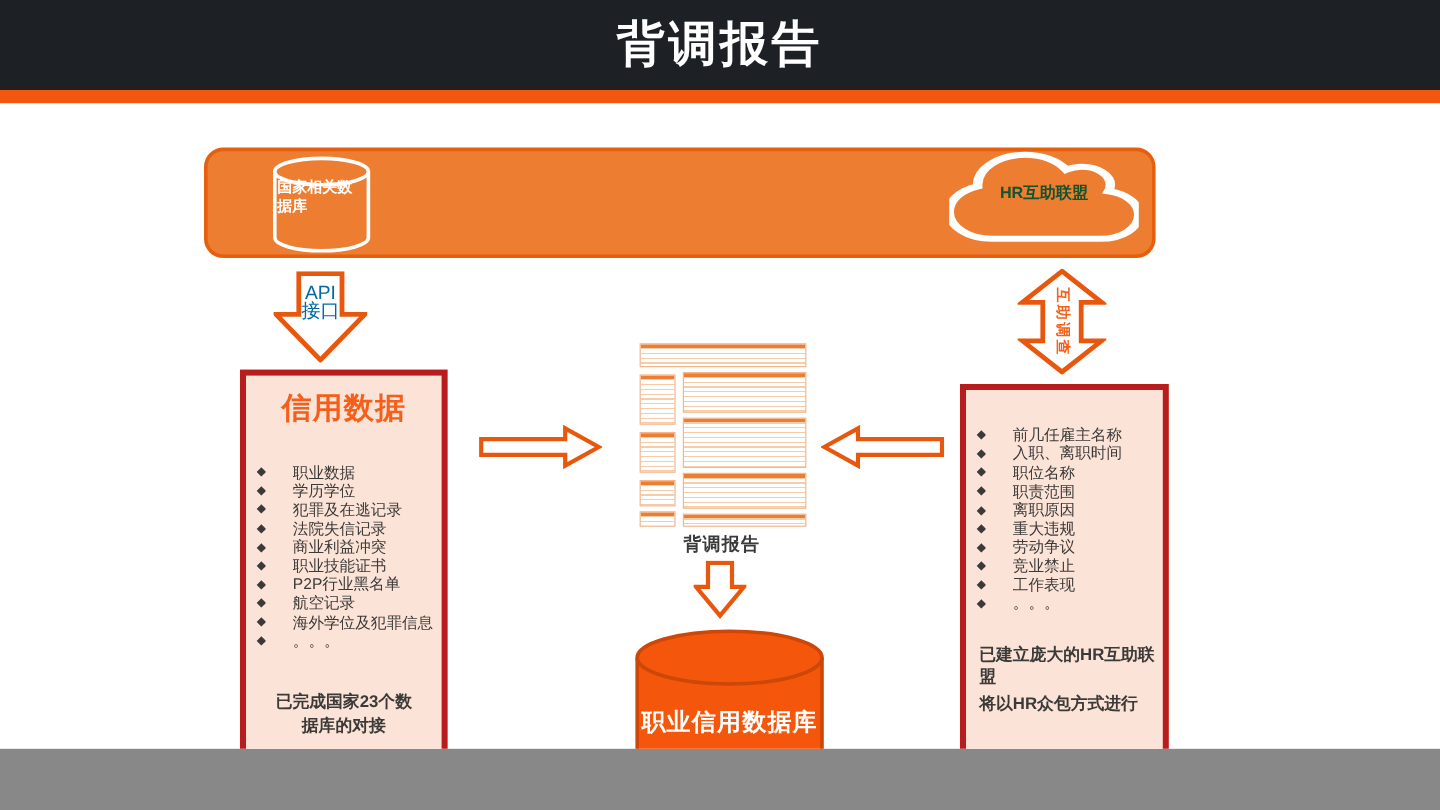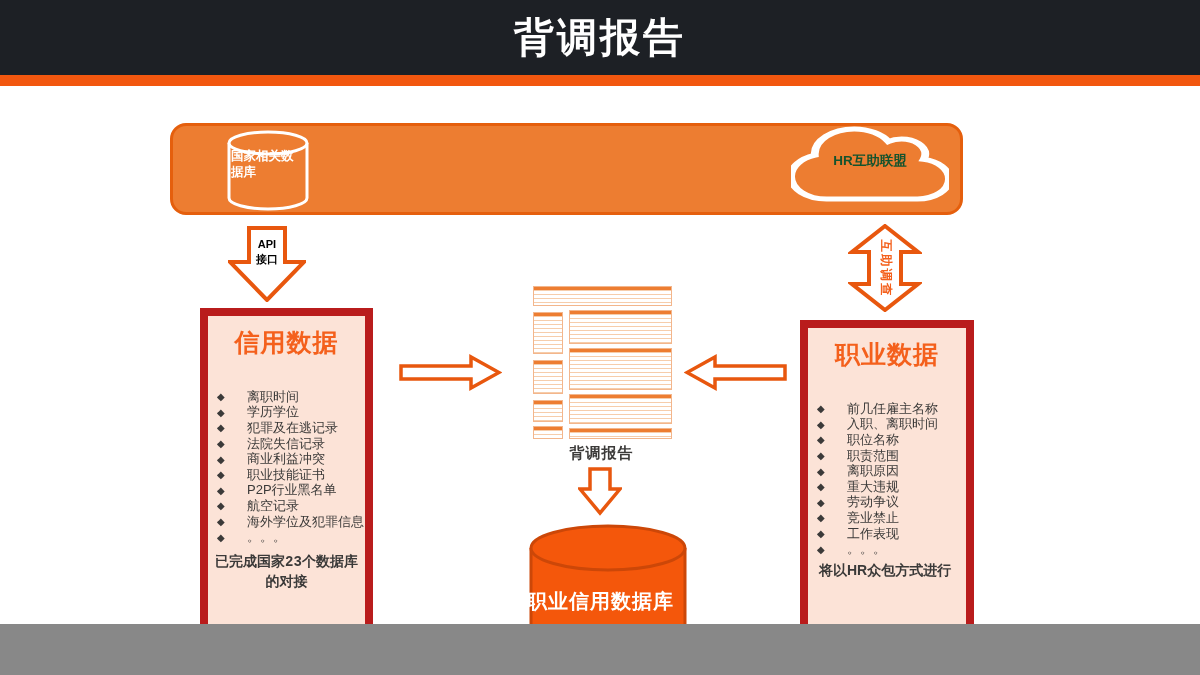--- a/index.html
+++ b/index.html
@@ -15,52 +15,52 @@
   .banner { position:absolute; left:170px; top:123px; width:793px; height:92px; background:#ed7d31; border:3px solid #e55f0d; border-radius:16px; }
 
   .cyl-small { position:absolute; left:226px; top:130px; width:84px; height:82px; }
   .cyl-small-label { position:absolute; left:231px; top:148px; width:74px; text-align:left; color:#ffffff; font-weight:bold; font-size:12.5px; line-height:16px; }
 
   .cloud { position:absolute; left:791px; top:124px; width:158px; height:80px; }
   .cloud-label { position:absolute; left:791px; top:152px; width:158px; text-align:center; color:#14532d; font-weight:bold; font-size:13.5px; }
 
   
   .arrow-api { position:absolute; left:228px; top:226px; width:78px; height:76px; }
-  .arrow-api-label { position:absolute; left:228px; top:237px; width:78px; text-align:center; color:#000000; font-weight:bold; font-size:11px; line-height:15px; }
+  .arrow-api-label { position:absolute; left:228px; top:237px; width:78px; text-align:center; color:#0369a1; font-weight:normal; font-size:16px; line-height:15px; }
   .arrow-dbl { position:absolute; left:848px; top:224px; width:74px; height:88px; }
   .arrow-dbl-label { position:absolute; left:848px; top:224px; width:74px; height:88px; display:flex; align-items:center; justify-content:center; }
   .arrow-dbl-label span { transform:rotate(90deg); white-space:nowrap; color:#f4601c; font-weight:bold; font-size:12.5px; letter-spacing:2px; }
   .arrow-right { position:absolute; left:399px; top:354px; width:103px; height:37px; }
   .arrow-left  { position:absolute; left:684px; top:354px; width:103px; height:37px; }
   .arrow-down2 { position:absolute; left:578px; top:467px; width:44px; height:49px; }
 
   
-  .panel { position:absolute; background:#fce3d7; border:8px solid #b91c1c; }
+  .panel { position:absolute; background:#fce3d7; border:5px solid #b91c1c; }
   .panel-left  { left:200px; top:308px; width:173px; height:333px; }
   .panel-right { left:800px; top:320px; width:174px; height:333px; }
   .panel-title { text-align:center; margin-top:10px; font-size:25px; font-weight:bold; color:#f4601c; letter-spacing:1px; }
   .panel ul { list-style:none; margin-top:30px; }
   .panel li { display:flex; align-items:center; height:15.6px; padding-left:9px; color:#3b3a39; font-size:13px; }
   .panel li .blt { width:30px; font-size:10px; color:#3b3a39; flex:none; }
-  .panel-left .foot { margin-top:7px; padding:0 6px; text-align:center; color:#3b3a39; font-weight:bold; font-size:14px; line-height:20px;font-family:Liberation Mono, monospace; }
+  .panel-left .foot { margin-top:32px; padding:0 20px; text-align:center; color:#3b3a39; font-weight:bold; font-size:14px; line-height:20px; }
   .panel-right .foot1 { margin-top:26px; padding-left:11px; color:#3b3a39; font-weight:bold; font-size:14px; }
   .panel-right .foot2 { margin-top:5px; padding-left:11px; color:#3b3a39; font-weight:bold; font-size:14px; }
 
   
   .report { position:absolute; left:529px; top:284px; width:145px; height:157px; background:#ffffff; }
   .mini-table { position:absolute; border:1px solid #f3b68c;
     background:
       linear-gradient(#ed7d31 0 3px, rgba(0,0,0,0) 3px),
       repeating-linear-gradient(to bottom, #ffffff 0 3px, #f6cdab 3px 4px);
   }
   .report-label { position:absolute; left:529px; top:444px; width:145px; text-align:center; color:#3b3a39; font-weight:bold; font-size:15px; letter-spacing:1px; }
 
   
   .cyl-big { position:absolute; left:527px; top:522px; width:162px; height:142px; }
-  .cyl-big-label { position:absolute; left:527px; top:588px; width:162px; text-align:left; color:#ffffff; font-weight:bold; font-size:20px; letter-spacing:1px; }
+  .cyl-big-label { position:absolute; left:527px; top:588px; width:162px; text-align:center; color:#ffffff; font-weight:bold; font-size:20px; letter-spacing:1px; }
 </style>
 </head>
 <body>
 
 <div class="slide">
 
   <div class="hdr">
     <div class="hdr-title">背调报告</div>
   </div>
   <div class="hdr-stripe"></div>
@@ -91,21 +91,21 @@
   </svg>
   <div class="arrow-dbl-label">
     <span>互助调查</span>
   </div>
 
   <div class="panel panel-left">
     <div class="panel-title">信用数据</div>
     <ul>
       <li>
           <span class="blt">◆</span>
-          <span>离职时间</span>
+          <span>职业数据</span>
         </li>
       <li>
           <span class="blt">◆</span>
           <span>学历学位</span>
         </li>
       <li>
           <span class="blt">◆</span>
           <span>犯罪及在逃记录</span>
         </li>
       <li>
@@ -134,21 +134,20 @@
         </li>
       <li>
           <span class="blt">◆</span>
           <span>。。。</span>
         </li>
     </ul>
     <div class="foot">已完成国家23个数据库的对接</div>
   </div>
 
   <div class="panel panel-right">
-    <div class="panel-title">职业数据</div>
     <ul>
       <li>
           <span class="blt">◆</span>
           <span>前几任雇主名称</span>
         </li>
       <li>
           <span class="blt">◆</span>
           <span>入职、离职时间</span>
         </li>
       <li>
@@ -177,20 +176,21 @@
         </li>
       <li>
           <span class="blt">◆</span>
           <span>工作表现</span>
         </li>
       <li>
           <span class="blt">◆</span>
           <span>。。。</span>
         </li>
     </ul>
+    <div class="foot1">已建立庞大的HR互助联盟</div>
     <div class="foot2">将以HR众包方式进行</div>
   </div>
 
   <svg class="arrow-right" viewBox="0 0 103 37" preserveAspectRatio="none">
     <polygon points="2,12 72,12 72,3 100,18.5 72,34 72,25 2,25" fill="#ffffff" stroke="#e8570e" stroke-width="3.5"></polygon>
   </svg>
   <svg class="arrow-left" viewBox="0 0 103 37" preserveAspectRatio="none">
     <polygon points="101,12 31,12 31,3 3,18.5 31,34 31,25 101,25" fill="#ffffff" stroke="#e8570e" stroke-width="3.5"></polygon>
   </svg>
 

